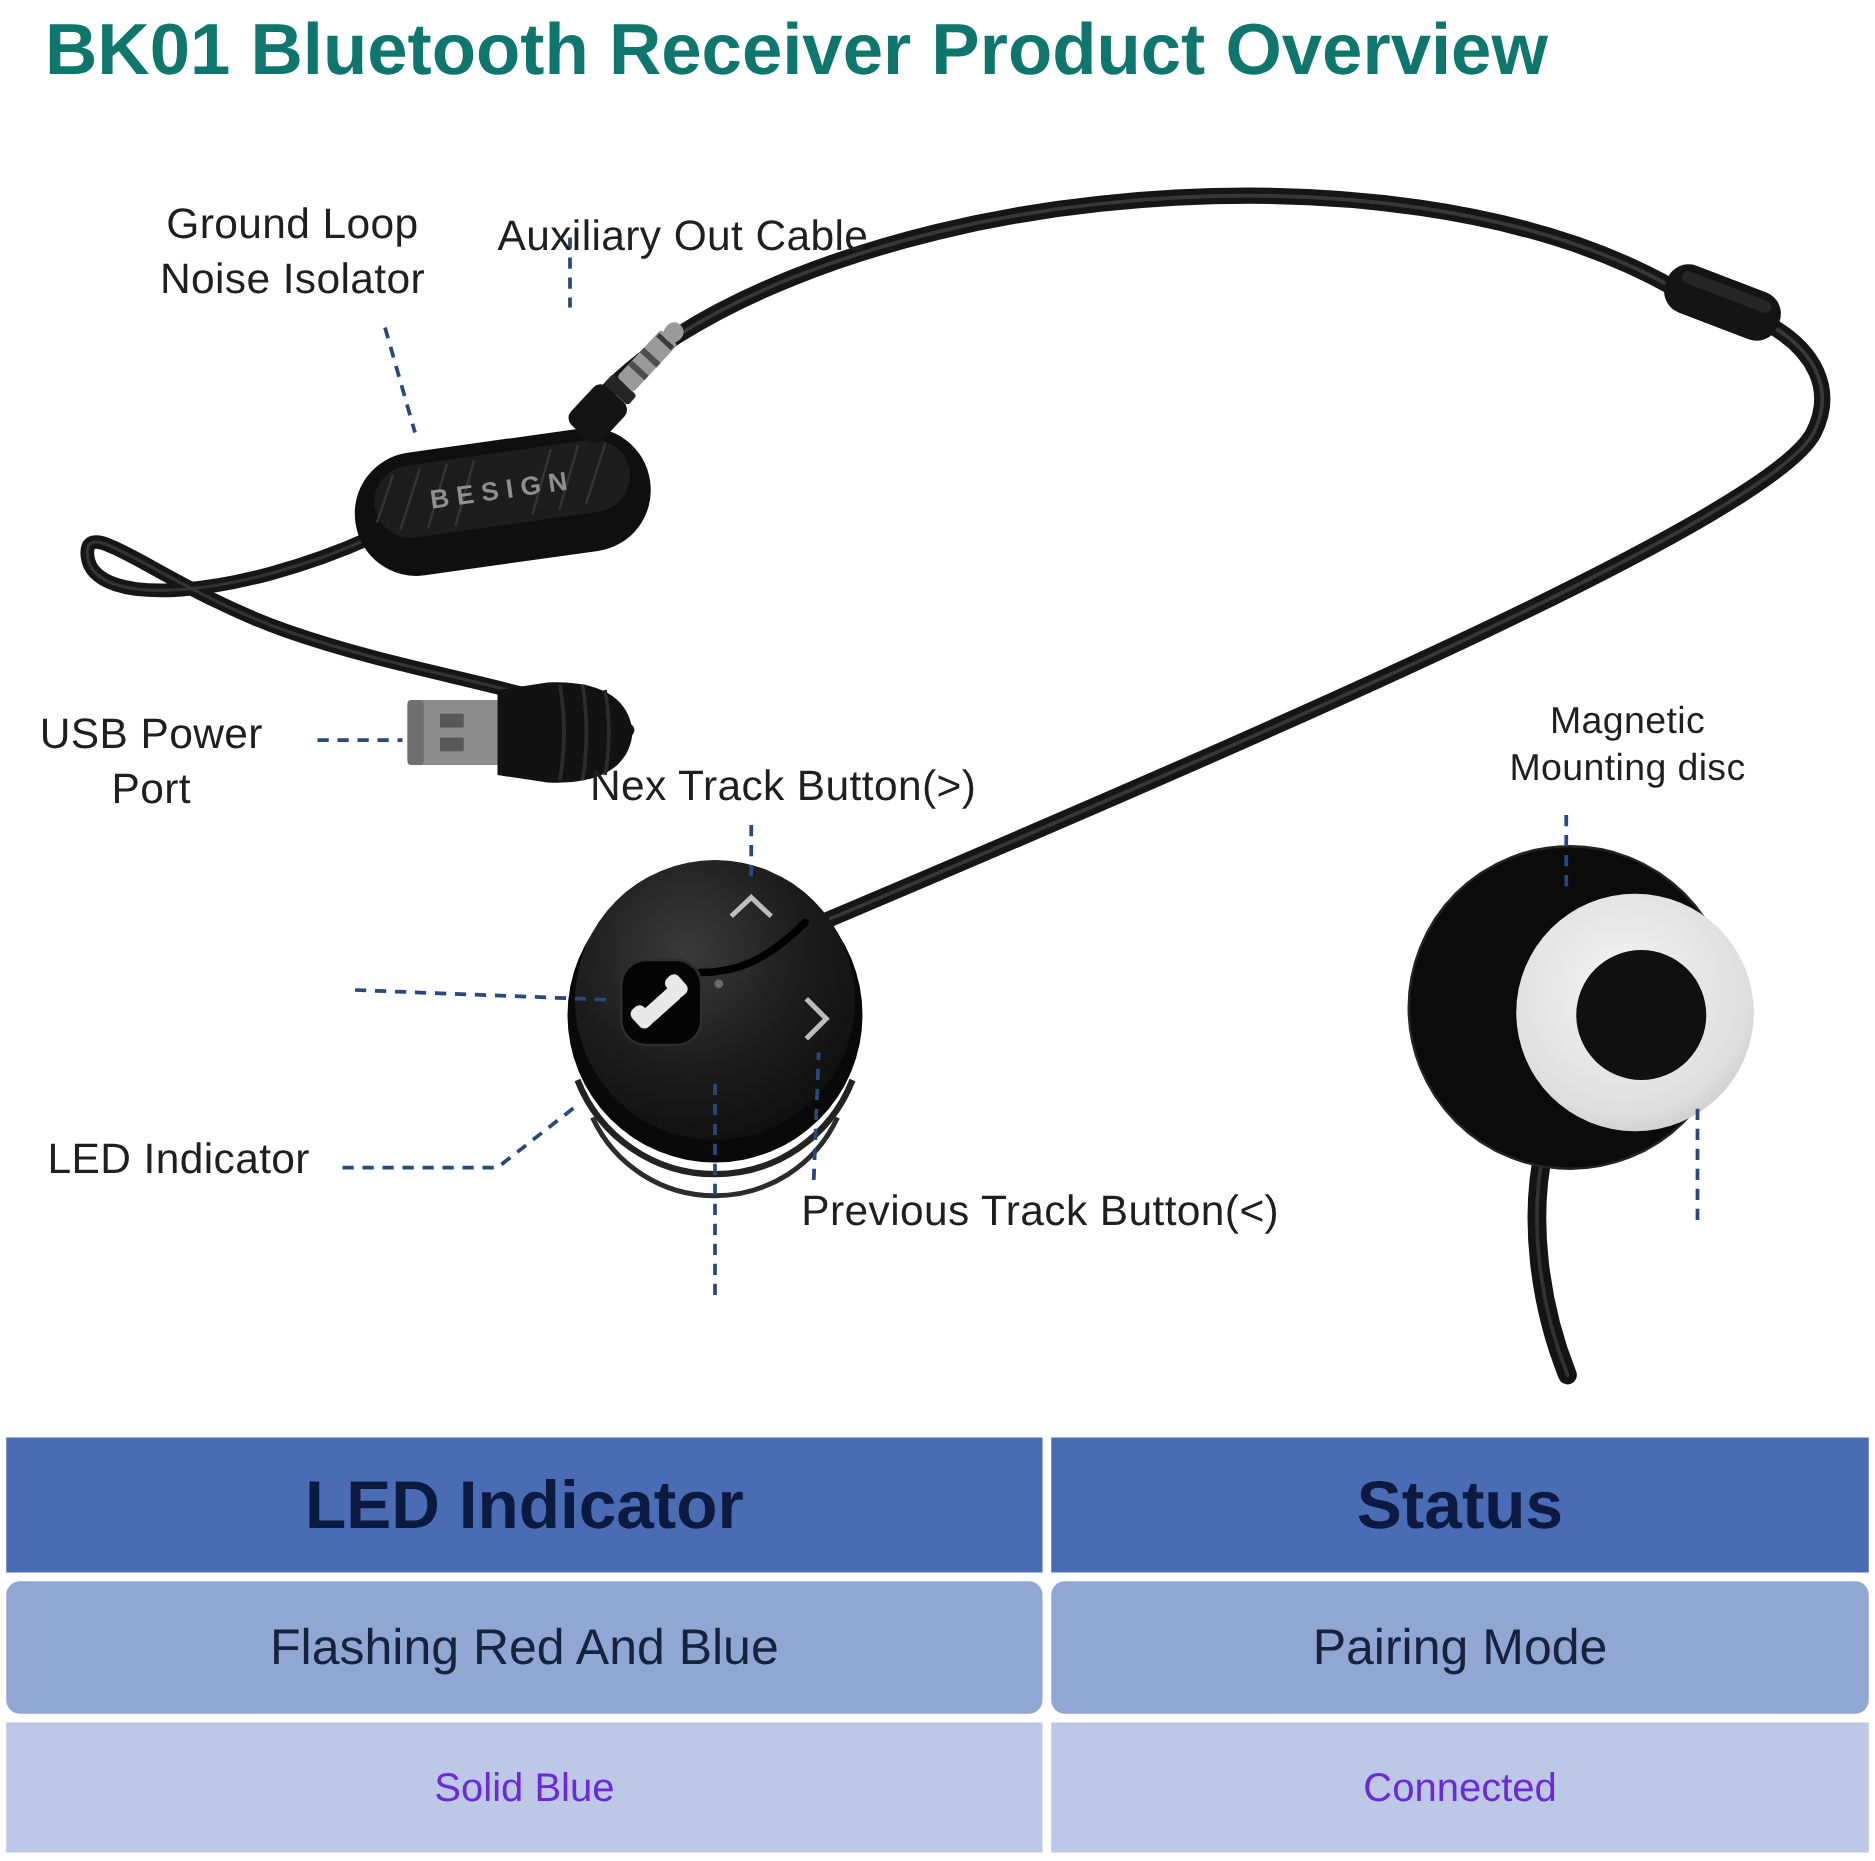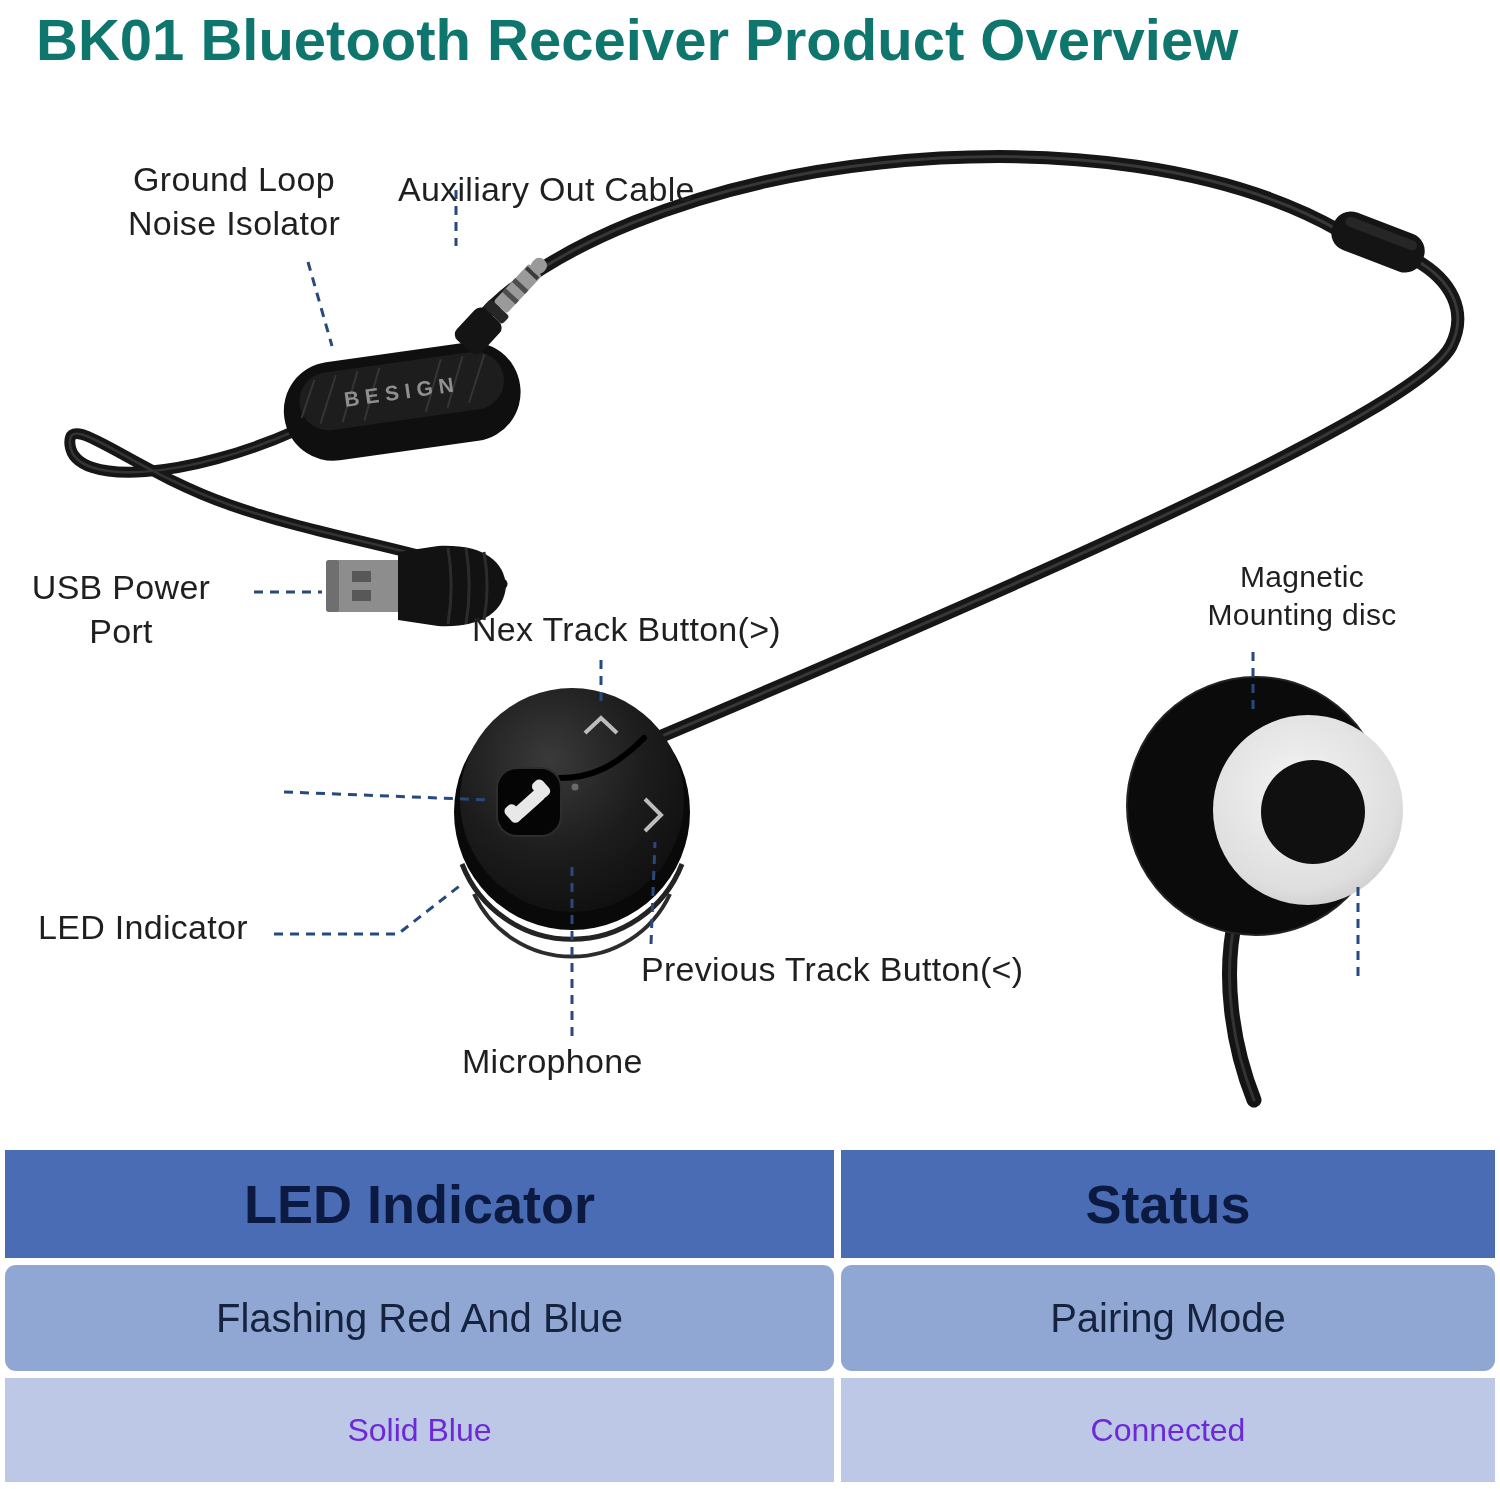--- a/index.html
+++ b/index.html
@@ -165,21 +165,20 @@
     </svg>
 
     <div class="lbl center lbl-ground">Ground Loop
 Noise Isolator</div>
     <div class="lbl lbl-aux">Auxiliary Out Cable</div>
     <div class="lbl center lbl-usb">USB Power
 Port</div>
     <div class="lbl lbl-next">Nex Track Button(&gt;)</div>
     <div class="lbl lbl-led">LED Indicator</div>
     <div class="lbl lbl-prev">Previous Track Button(&lt;)</div>
-    <div class="lbl lbl-mic">Microphone</div>
     <div class="lbl center small lbl-magnet">Magnetic
 Mounting disc</div>
   </div>
 
   <div class="status-table">
     <div class="cell header">LED Indicator</div>
     <div class="cell header">Status</div>
     <div class="cell row1">Flashing Red And Blue</div>
     <div class="cell row1">Pairing Mode</div>
     <div class="cell row2">Solid Blue</div>

